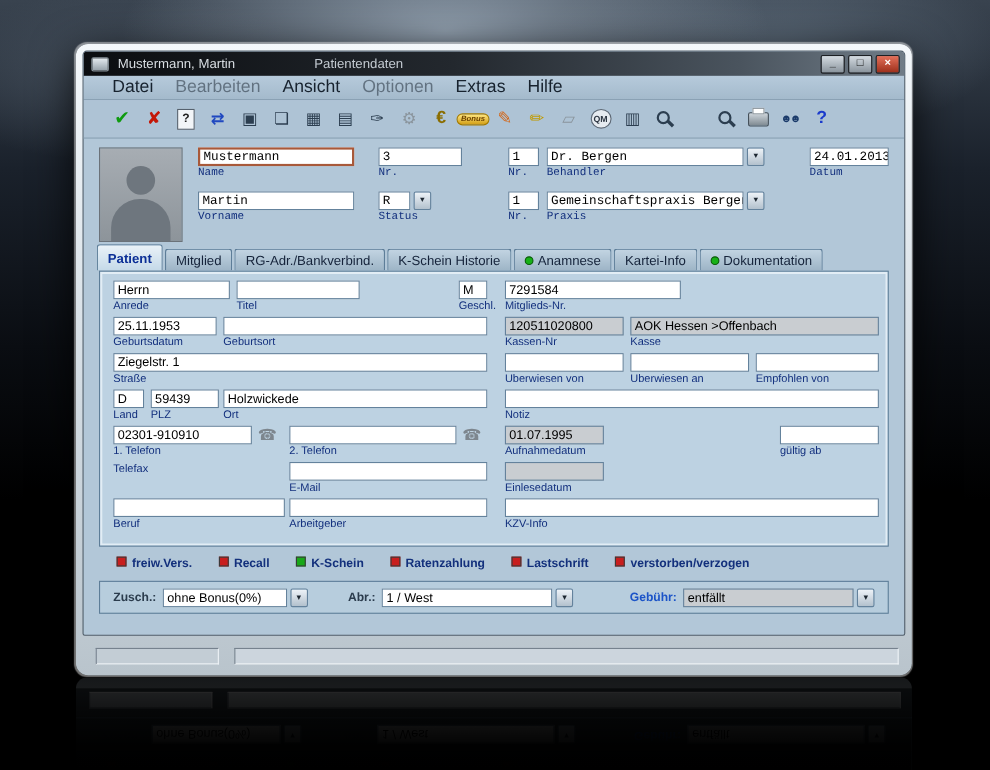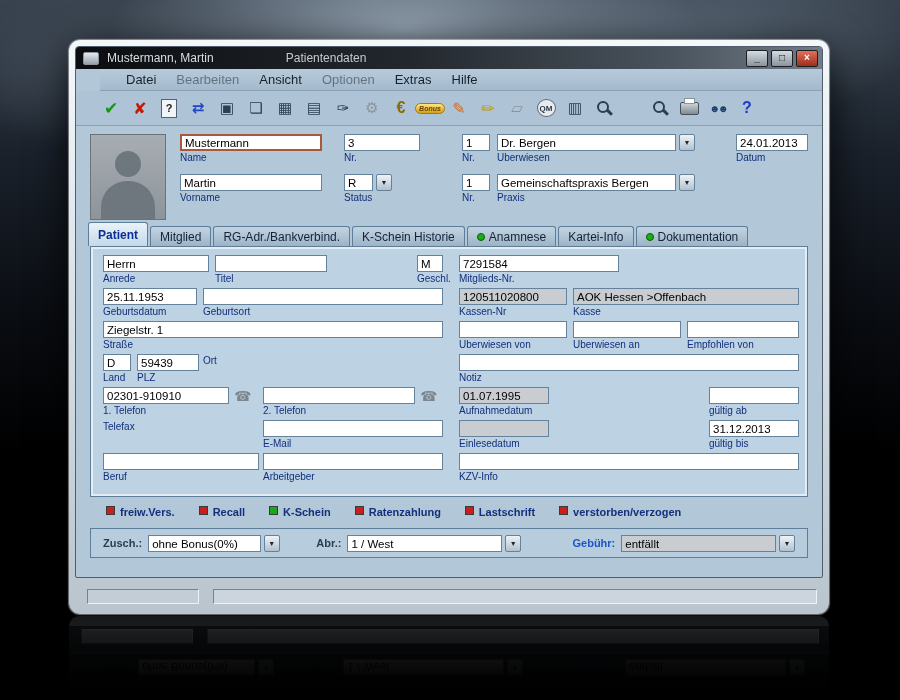--- a/index.html
+++ b/index.html
@@ -33,21 +33,21 @@
   .title-main{margin-left:2px;}
   .title-sub{margin-left:72px;color:#c3cad1;}
   .tb-sp{flex:1;}
   .tbtn{width:20px;height:15px;margin-left:3px;border:1px solid #1c1f23;border-radius:2px;
     background:linear-gradient(180deg,#d4dbe1,#89939c);color:#111;
     font-size:10px;line-height:13px;text-align:center;font-weight:bold;}
   .tbtn.close{background:linear-gradient(180deg,#e3705a,#9c2f1b);color:#fff;}
   
   .menubar{height:21px;display:flex;align-items:center;gap:20px;padding-left:26px;
     background:linear-gradient(180deg,#b6cadb,#a4bacc);border-bottom:1px solid #8aa1b4;
-    font-size:13px;color:#17222e;margin-left:24px;}
+    font-size:16px;color:#17222e;}
   .menu-item.dim{opacity:.5;}
   
   .toolbar{height:34px;display:flex;align-items:center;padding-left:22px;gap:3px;
     background:#aec3d5;border-bottom:1px solid #8aa1b4;}
   .ti{width:26px;height:24px;display:flex;align-items:center;justify-content:center;
     font-size:15px;color:#2c3e50;}
   .ti.green{color:#0f9b0f;font-weight:bold;font-size:17px;}
   .ti.red{color:#c41808;font-weight:bold;font-size:16px;}
   .ti.blue{color:#2048c0;font-weight:bold;}
   .ti.orange{color:#d2691e;font-size:16px;}
@@ -68,21 +68,21 @@
   .printer{width:17px;height:11px;position:relative;border:1px solid #45505a;border-radius:2px;
     background:linear-gradient(180deg,#cfd6dc,#7f8a92);display:inline-block;}
   .printer::before{content:"";position:absolute;left:3px;top:-5px;width:9px;height:4px;background:#fff;border:1px solid #8a949c;}
   .tgap{width:24px;}
   
   .header{display:flex;padding:8px 14px 2px;height:96px;box-sizing:border-box;}
   .photo{width:74px;height:84px;background:linear-gradient(180deg,#a7adb3,#8d949a);
     border:1px solid #6b7279;position:relative;overflow:hidden;flex:none;}
   .photo .head{position:absolute;left:24px;top:16px;width:26px;height:26px;border-radius:50%;background:#6e767e;}
   .photo .shoulders{position:absolute;left:10px;top:46px;width:54px;height:40px;border-radius:26px 26px 0 0;background:#6e767e;}
-  .hfields{position:relative;flex:1;margin-left:14px;}
+  .hfields{position:relative;flex:1;margin-left:14px;font-family:Liberation Mono, monospace;}
   .grp{position:absolute;}
   .fld{height:17px;line-height:16px;background:#fff;border:1px solid #64829c;
     font-size:11.5px;padding:0 3px;color:#000;overflow:hidden;white-space:nowrap;box-sizing:border-box;width:100%;}
   .fld.gray{background:#c9cdd1;}
   .fld.focus{border:2px solid #a8593a;line-height:14px;}
   .flabel{font-size:10px;color:#122f7d;margin-top:1px;white-space:nowrap;}
   .combo{display:flex;align-items:flex-start;}
   .combo .fld{flex:1;}
   .dbtn{flex:none;width:16px;height:17px;box-sizing:border-box;border:1px solid #64829c;border-radius:2px;
     background:linear-gradient(180deg,#eef3f8,#b3c1cd);display:flex;align-items:center;justify-content:center;
@@ -238,21 +238,21 @@
           <div class="fld">1</div>
           <div class="flabel">Nr.</div>
         </div>
         <div class="grp" style="left:317px;top:0;width:198px">
           <div class="combo">
             <div class="fld">Dr. Bergen</div>
             <div class="dbtn">
                 <span>▼</span>
               </div>
           </div>
-          <div class="flabel">Uberwiesen</div>
+          <div class="flabel">Behandler</div>
         </div>
         <div class="grp" style="left:556px;top:0;width:72px">
           <div class="fld">24.01.2013</div>
           <div class="flabel">Datum</div>
         </div>
         <div class="grp" style="left:0;top:40px;width:142px">
           <div class="fld">Martin</div>
           <div class="flabel">Vorname</div>
         </div>
         <div class="grp" style="left:164px;top:40px;width:48px">
@@ -334,20 +334,21 @@
       </div>
       <div class="grp" style="left:12px;top:107px;width:28px">
         <div class="fld">D</div>
         <div class="flabel">Land</div>
       </div>
       <div class="grp" style="left:46px;top:107px;width:62px">
         <div class="fld">59439</div>
         <div class="flabel">PLZ</div>
       </div>
       <div class="grp" style="left:112px;top:107px;width:240px">
+        <div class="fld">Holzwickede</div>
         <div class="flabel">Ort</div>
       </div>
       <div class="grp" style="left:12px;top:140px;width:126px">
         <div class="fld">02301-910910</div>
         <div class="flabel">1. Telefon</div>
       </div>
       <span class="phone-ic" style="left:142px;top:140px">☎</span>
       <div class="grp" style="left:172px;top:140px;width:152px">
         <div class="fld"></div>
         <div class="flabel">2. Telefon</div>
@@ -401,24 +402,20 @@
         <div class="fld gray">01.07.1995</div>
         <div class="flabel">Aufnahmedatum</div>
       </div>
       <div class="grp" style="left:618px;top:140px;width:90px">
         <div class="fld"></div>
         <div class="flabel">gültig ab</div>
       </div>
       <div class="grp" style="left:368px;top:173px;width:90px">
         <div class="fld gray"></div>
         <div class="flabel">Einlesedatum</div>
-      </div>
-      <div class="grp" style="left:618px;top:173px;width:90px">
-        <div class="fld">31.12.2013</div>
-        <div class="flabel">gültig bis</div>
       </div>
       <div class="grp" style="left:368px;top:206px;width:340px">
         <div class="fld"></div>
         <div class="flabel">KZV-Info</div>
       </div>
     </div>
 
     <div class="flags">
       <span class="flag">
           <span class="fbox" style="background: rgb(200, 30, 30);"></span>

